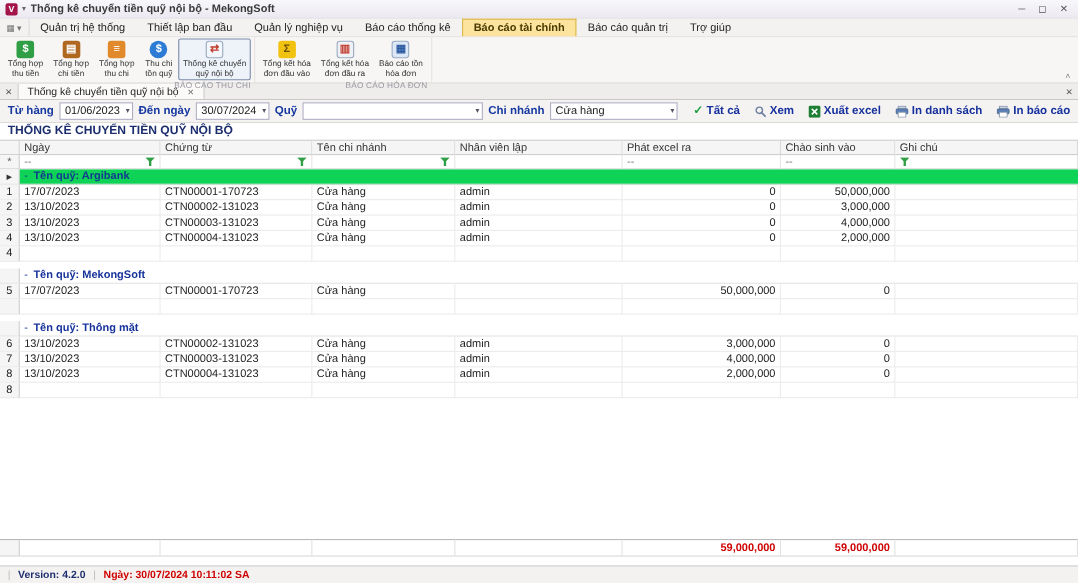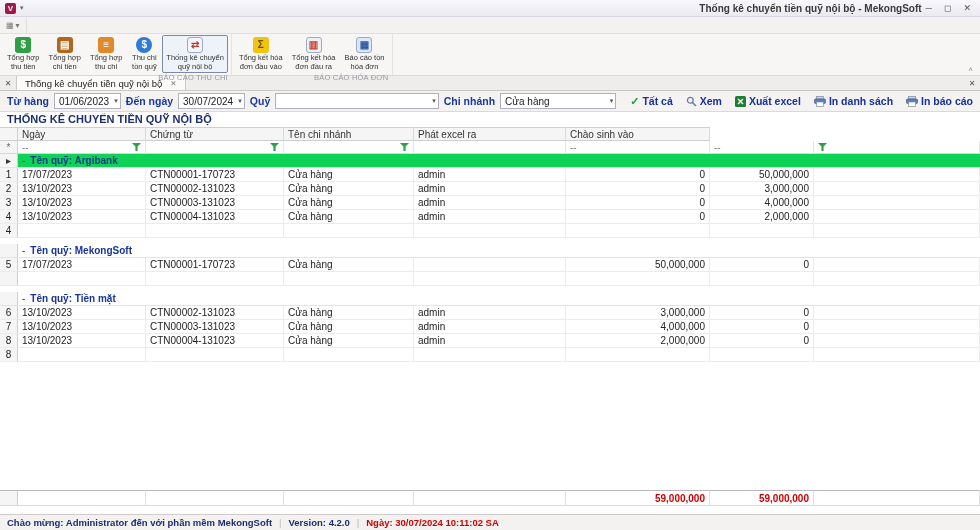--- a/index.html
+++ b/index.html
@@ -3,21 +3,21 @@
 <meta charset="utf-8">
 <style>
 *{margin:0;padding:0;box-sizing:border-box}
 html,body{width:980px;height:530px;overflow:hidden;background:#fff;font-family:"Liberation Sans",sans-serif;font-size:11px;color:#222}
 .window{width:980px;height:530px;display:flex;flex-direction:column}
 
 
 .titlebar{height:17px;background:linear-gradient(#f8f7fb,#eceaf1);border-bottom:1px solid #d8d6e0;display:flex;align-items:center;padding:0 5px;gap:4px;flex:none}
 .applogo{width:11px;height:11px;background:#a3154a;color:#fff;font-size:8px;font-weight:bold;display:flex;align-items:center;justify-content:center;border-radius:2px}
 .qat{font-size:7px;color:#666;cursor:pointer}
-.tb-title{flex:1;text-align:right;font-size:10px;color:#3a3a3a;font-weight:bold;white-space:nowrap;overflow:hidden}
+.tb-title{flex:1;text-align:left;font-size:10px;color:#3a3a3a;font-weight:bold;white-space:nowrap;overflow:hidden}
 .winctl{display:flex;gap:12px;color:#555;font-size:9px;padding-right:4px}
 .winctl span{cursor:pointer;line-height:1}
 
 
 .menubar{height:17px;background:#f4f2f1;border-bottom:1px solid #e2e0df;display:flex;align-items:stretch;flex:none}
 .mlaunch{display:flex;align-items:center;gap:2px;padding:0 6px;border-right:1px solid #ddd;color:#777;font-size:8px;cursor:pointer}
 .mtabs{display:flex}
 .mtab{padding:0 10px;display:flex;align-items:center;font-size:10px;color:#222;cursor:pointer;white-space:nowrap}
 .mtab.active{background:var(--active-tab-bg,#fce49e);border:1px solid #dcb74e;border-bottom:none;font-weight:bold;color:#4a3a00}
 
@@ -96,20 +96,29 @@
       <span>◻</span>
       <span>✕</span>
     </div>
   </div>
 
   <div class="menubar">
     <div class="mlaunch">
       <span>▦</span>
       <span>▾</span>
     </div>
+    <div class="mtabs">
+        <div class="mtab">Quản trị hệ thống</div>
+        <div class="mtab">Thiết lập ban đầu</div>
+        <div class="mtab">Quản lý nghiệp vụ</div>
+        <div class="mtab">Báo cáo thống kê</div>
+        <div class="mtab active">Báo cáo tài chính</div>
+        <div class="mtab">Báo cáo quản trị</div>
+        <div class="mtab">Trợ giúp</div>
+      </div>
   </div>
 
   <div class="ribbon">
     <div class="rgroups">
         <div class="rgroup">
           <div class="rbtns">
             <div class="rbtn">
               <span class="ricon" style="background: rgb(47, 158, 68); color: rgb(255, 255, 255);">$</span>
               <span class="rlabel">Tổng hợp
 thu tiền</span>
@@ -241,22 +250,24 @@
       </div>
   </div>
 
   <div class="content">
     <div class="rpt-title">THỐNG KÊ CHUYỂN TIỀN QUỸ NỘI BỘ</div>
     <div class="grow ghead">
         <div class="gc num"></div>
         <div class="gc">Ngày</div>
         <div class="gc">Chứng từ</div>
         <div class="gc">Tên chi nhánh</div>
+        <div class="gc">Nhân viên lập</div>
         <div class="gc">Phát excel ra</div>
         <div class="gc">Chào sinh vào</div>
+        <div class="gc">Ghi chú</div>
       </div>
     <div class="grow gfilter">
         <div class="gc num">*</div>
         <div class="gc">
           <span class="ftext">--</span>
           <span class="funnel"></span>
         </div>
         <div class="gc">
           <span class="funnel"></span>
         </div>
@@ -358,21 +369,21 @@
           <div class="gc c3"></div>
           <div class="gc c4"></div>
           <div class="gc c5"></div>
           <div class="gc c6"></div>
         </div>
         <div class="gspacer"></div>
         <div class="grow ggroup">
           <div class="gc num"></div>
           <div class="gc glabel">
             <span class="gminus">-</span>
-            <span>Tên quỹ: Tiền mặt</span>
+            <span>Tên quỹ: Thông mặt</span>
           </div>
         </div>
         <div class="grow gdata">
           <div class="gc num">6</div>
           <div class="gc c0">13/10/2023</div>
           <div class="gc c1">CTN00002-131023</div>
           <div class="gc c2">Cửa hàng</div>
           <div class="gc c3">admin</div>
           <div class="gc c4">3,000,000</div>
           <div class="gc c5">0</div>
@@ -417,20 +428,19 @@
         <div class="gc c2"></div>
         <div class="gc c3"></div>
         <div class="gc c4 red">59,000,000</div>
         <div class="gc c5 red">59,000,000</div>
         <div class="gc c6"></div>
       </div>
     <div class="gpad"></div>
   </div>
 
   <div class="statusbar">
-    <span class="sb-welcome">Chào mừng: Administrator đến với phần mềm MekongSoft</span>
     <span class="sb-sep">|</span>
     <span class="sb-version">Version: 4.2.0</span>
     <span class="sb-sep">|</span>
     <span class="sb-date">Ngày: 30/07/2024 10:11:02 SA</span>
   </div>
 
 </div>
 
 </body></html>

